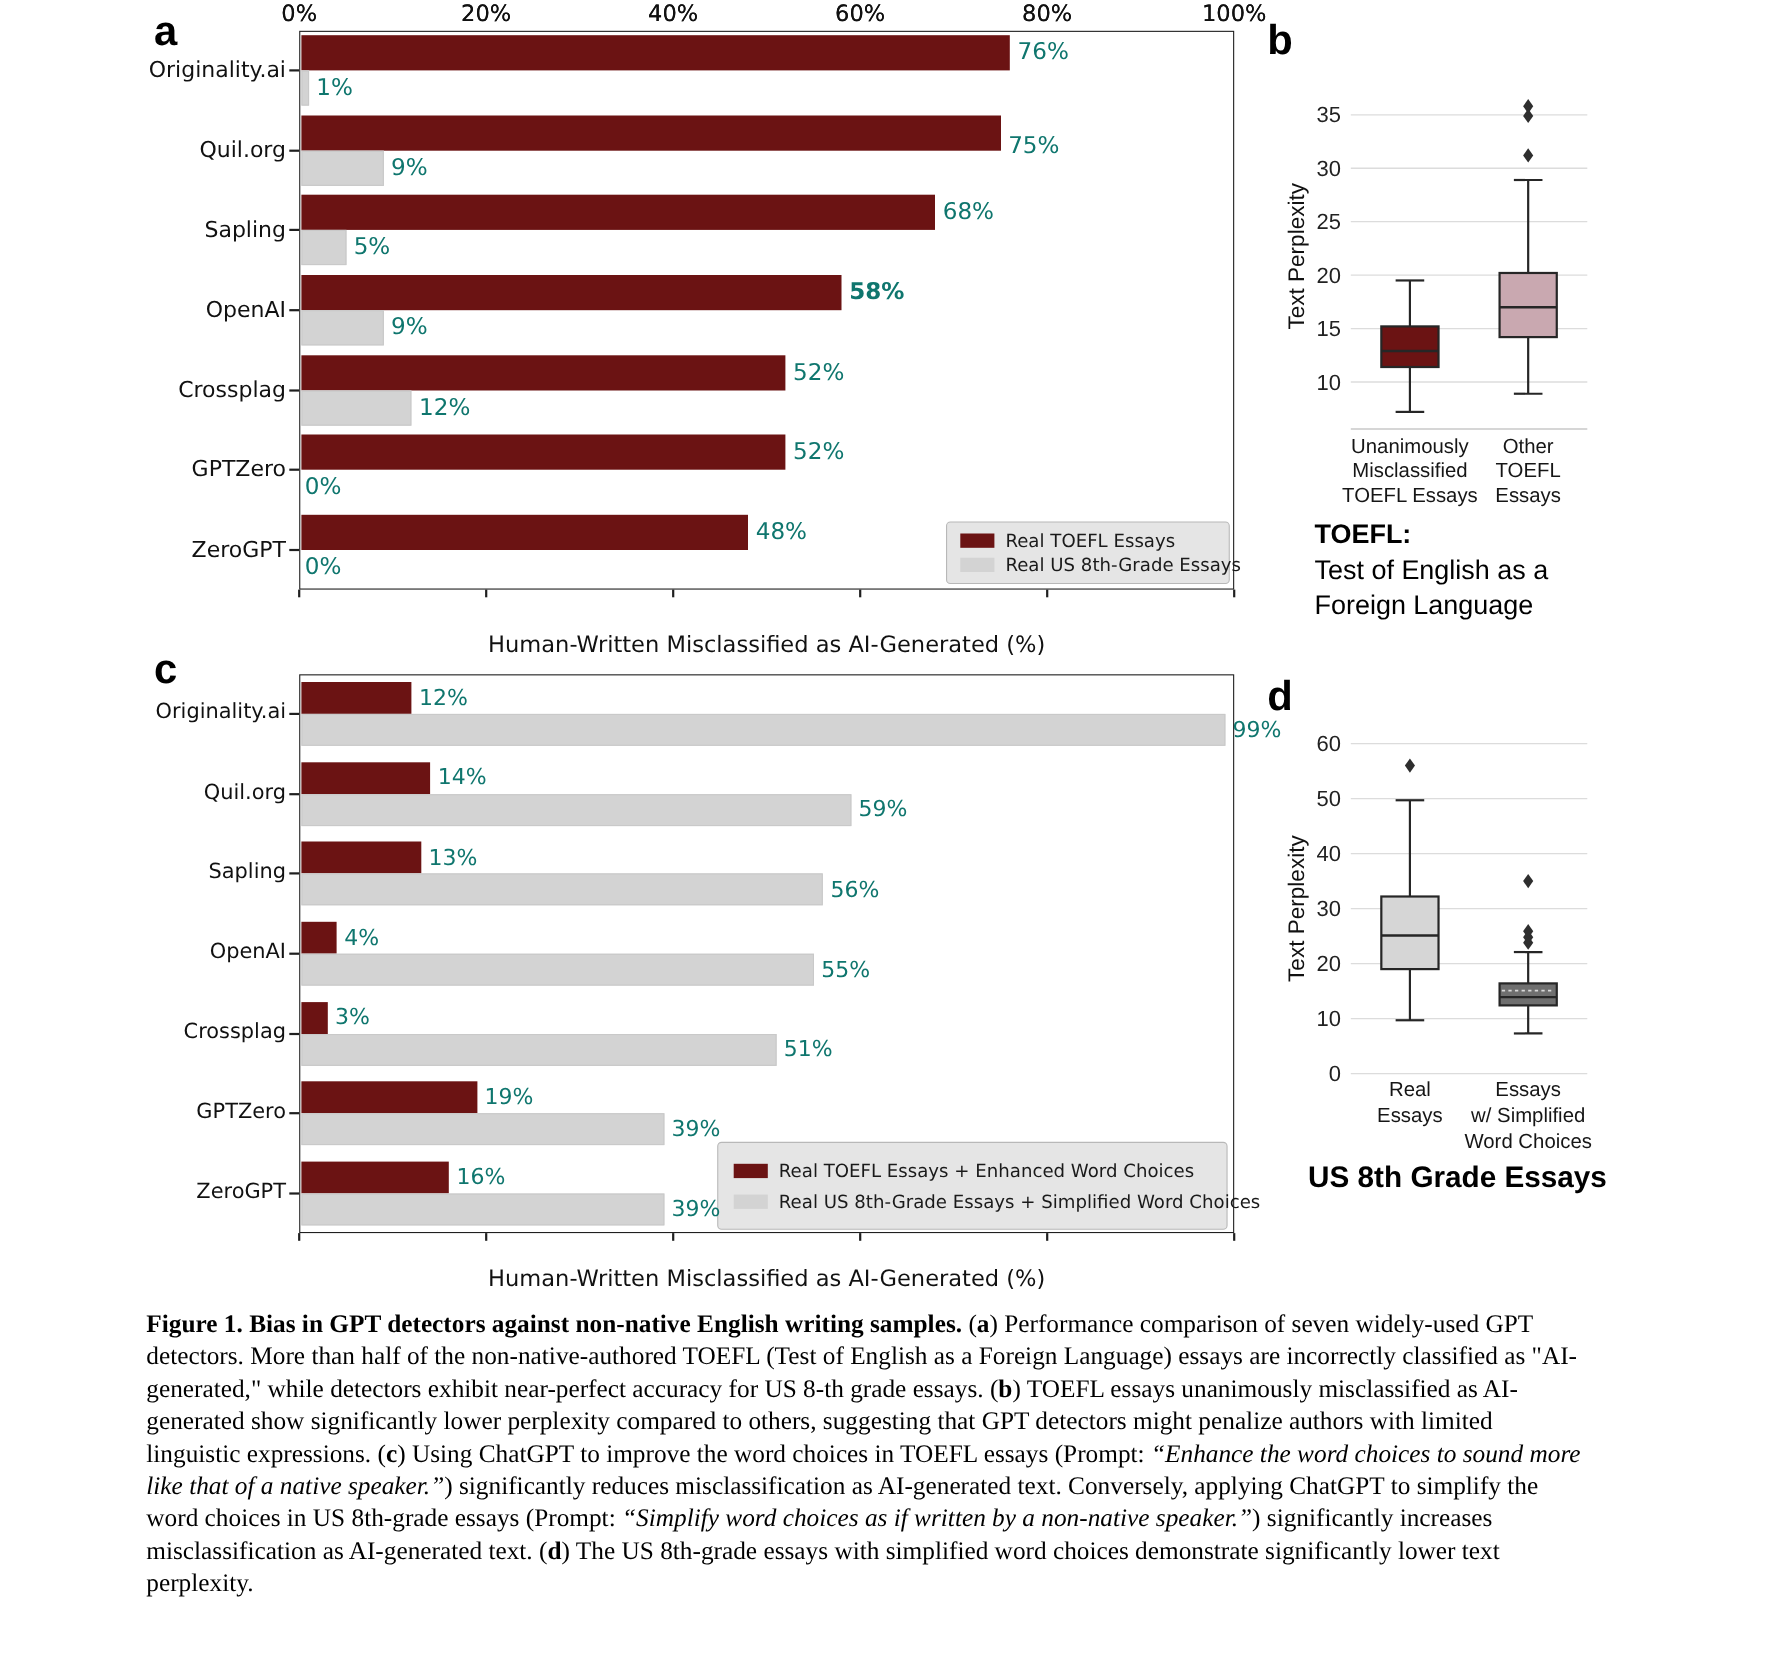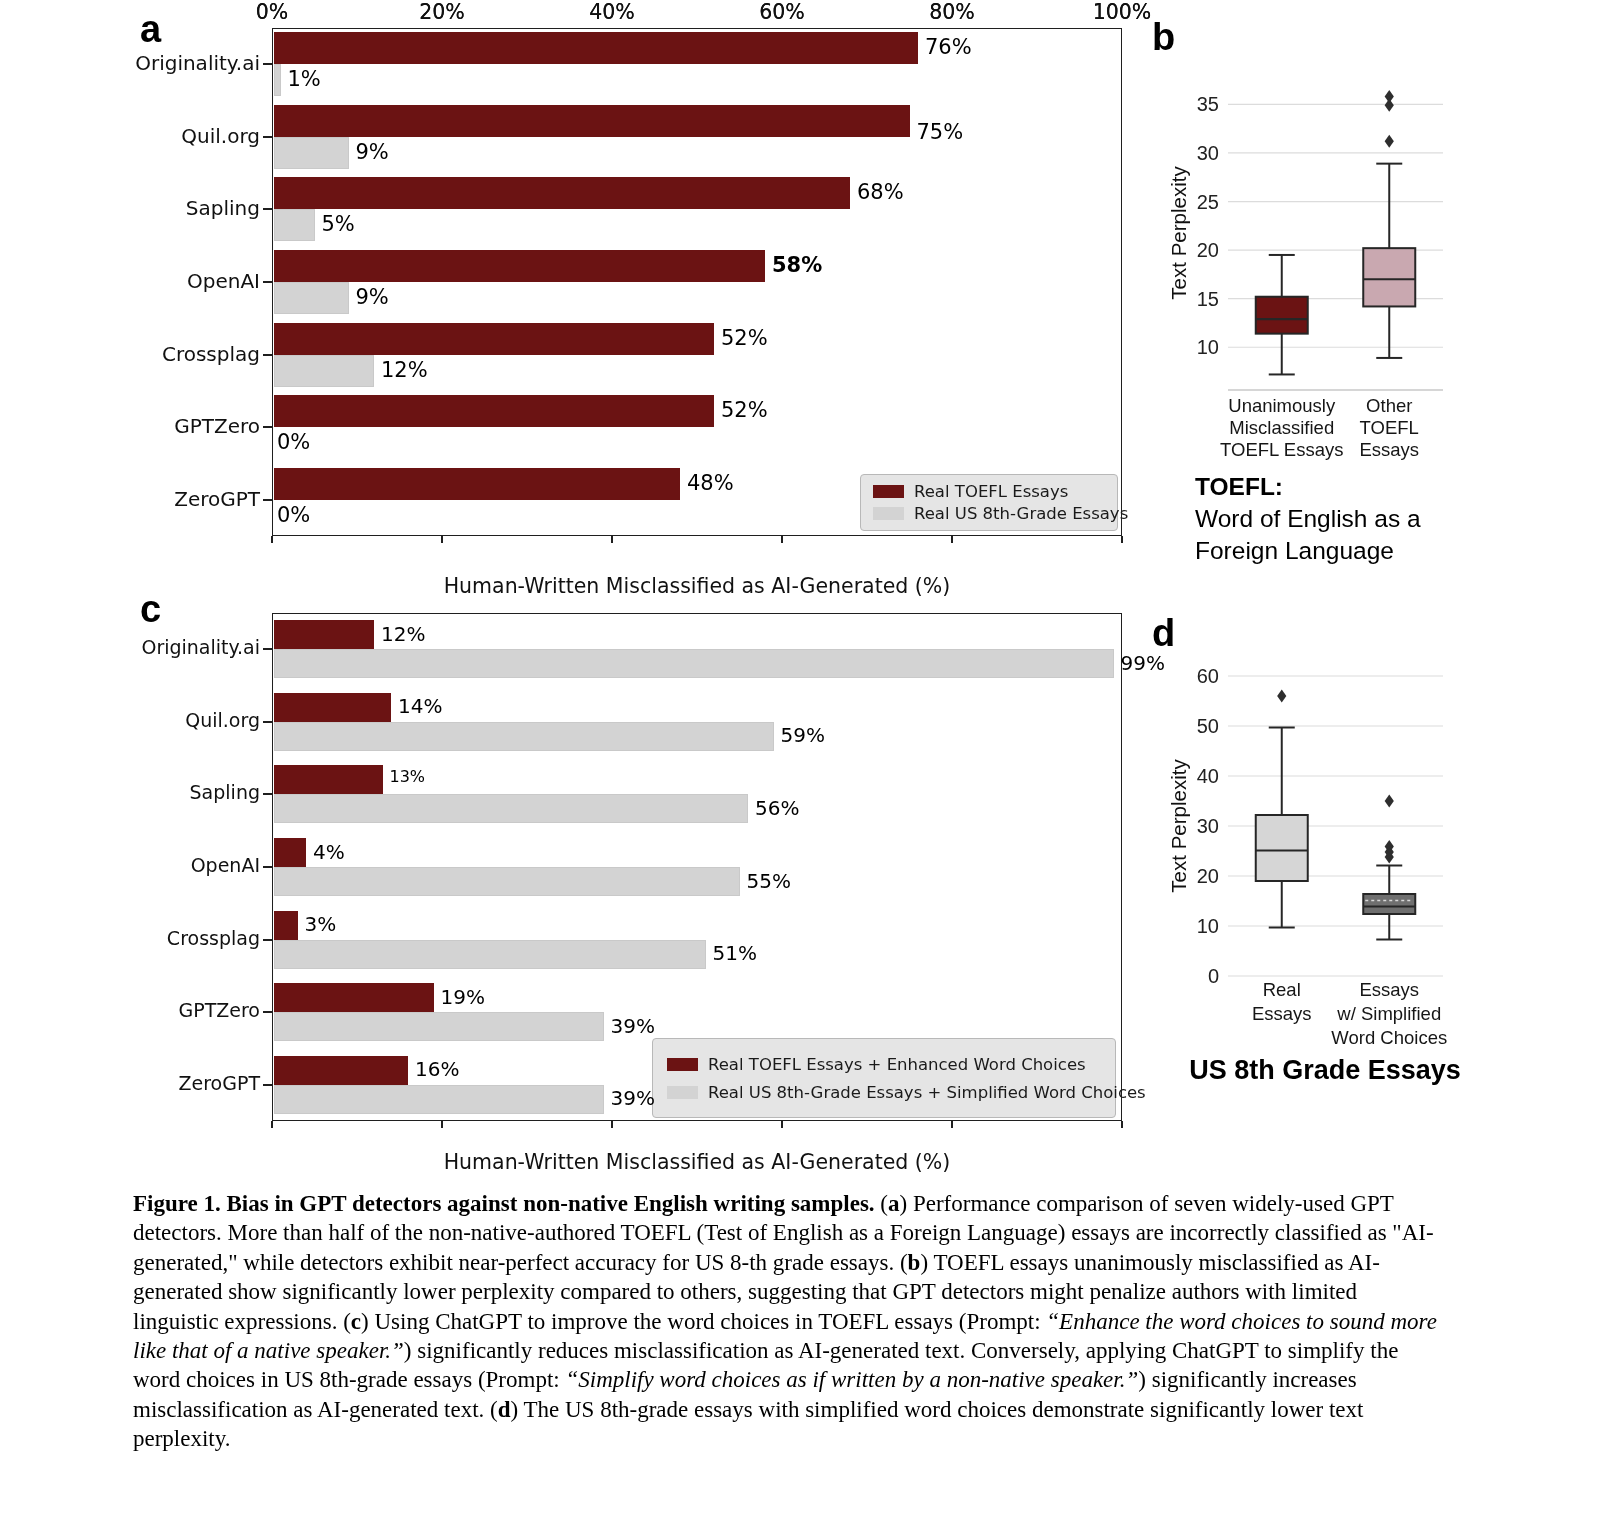--- a/index.html
+++ b/index.html
@@ -5,21 +5,21 @@
   html,body{margin:0;padding:0;background:#fff}
   #fig{position:relative;width:1613px;height:1524px;background:#fff;overflow:hidden;font-family:"DejaVu Sans",sans-serif}
   .pl{position:absolute;font:700 38px "Liberation Sans",sans-serif;color:#000}
   .frame{position:absolute;border:1.8px solid #1f1f1f;box-sizing:border-box;background:#fff}
   .cat{position:absolute;text-align:right;color:#111;font-family:"DejaVu Sans",sans-serif}
   .ctick{position:absolute;width:9px;height:2px;background:#1f1f1f}
   .xtick{position:absolute;width:2px;height:7px;background:#1f1f1f}
   .xticklab{position:absolute;width:90px;text-align:center;color:#111;font-family:"DejaVu Sans",sans-serif}
   .bar{position:absolute;box-sizing:border-box}
   .bar.b2{border:1px solid #c9c9c9}
-  .vlab{position:absolute;color:#000000;font-family:"DejaVu Sans",sans-serif}
+  .vlab{position:absolute;color:#0f766e;font-family:"DejaVu Sans",sans-serif}
   .xlab{position:absolute;text-align:center;color:#111;font:20.5px "DejaVu Sans",sans-serif}
   #xla{left:272px;top:574px;width:850px}
   #xlc{left:272px;top:1150px;width:850px}
   #fa{left:272px;top:28px;width:850px;height:508px}
   #fc{left:272px;top:613px;width:850px;height:508px}
   #la{left:140px;top:8px}
   #lc{left:140px;top:588px}
   #lb{left:1152px;top:16px}
   #ld{left:1152px;top:612px}
   .legend{position:absolute;background:#e5e5e5;border:1px solid #b8b8b8;border-radius:4px;box-sizing:border-box;display:flex;flex-direction:column;justify-content:center}
@@ -98,21 +98,21 @@
       <line x1="213.25" y1="209.24683544303798" x2="265.25" y2="209.24683544303798" stroke="#262626" stroke-width="2.2"></line>
       <path d="M239.25 64.79113924050637L243.85 71.29113924050637L239.25 77.79113924050637L234.65 71.29113924050637Z" fill="#2e2e2e"></path>
       <path d="M239.25 28.8449367088608L243.85 35.3449367088608L239.25 41.8449367088608L234.65 35.3449367088608Z" fill="#2e2e2e"></path>
       <path d="M239.25 20.101265822784868L243.85 26.601265822784868L239.25 33.10126582278487L234.65 26.601265822784868Z" fill="#2e2e2e"></path>
       <text x="239.25" y="342" text-anchor="middle" class="bl">Other</text>
       <text x="239.25" y="364" text-anchor="middle" class="bl">TOEFL</text>
       <text x="239.25" y="386" text-anchor="middle" class="bl">Essays</text>
     </svg>
   <div id="noteb">
     <div class="nt">TOEFL:</div>
-    <div class="nl">Word of English as a</div>
+    <div class="nl">Test of English as a</div>
     <div class="nl">Foreign Language</div>
   </div>
 
   <div class="pl" id="lc">c</div>
   <div class="frame" id="fc"></div>
   <div class="xlab" id="xlc">Human-Written Misclassified as AI-Generated (%)</div>
   <div class="legend" id="lgc">
     <div class="lrow">
       <span class="sw" style="background: rgb(107, 19, 19);"></span>
       <span class="lt">Real TOEFL Essays + Enhanced Word Choices</span>
@@ -227,21 +227,21 @@
     <div class="vlab" style="left: 1120.5px; top: 650.786px; font-size: 20px;">99%</div>
     <div class="cat" style="left: 55px; top: 708.857px; width: 205px; font-size: 19px;">Quil.org</div>
     <div class="ctick" style="left: 263px; top: 720.857px;"></div>
     <div class="bar" style="left: 274px; top: 692.857px; width: 117px; height: 29px; background: rgb(107, 19, 19);"></div>
     <div class="vlab" style="left: 398px; top: 694.357px; font-size: 20px;">14%</div>
     <div class="bar b2" style="left: 274px; top: 721.857px; width: 499.5px; height: 29px; background: rgb(211, 211, 211);"></div>
     <div class="vlab" style="left: 780.5px; top: 723.357px; font-size: 20px;">59%</div>
     <div class="cat" style="left: 55px; top: 781.429px; width: 205px; font-size: 19px;">Sapling</div>
     <div class="ctick" style="left: 263px; top: 793.429px;"></div>
     <div class="bar" style="left: 274px; top: 765.429px; width: 108.5px; height: 29px; background: rgb(107, 19, 19);"></div>
-    <div class="vlab" style="left: 389.5px; top: 766.929px; font-size: 16px;">13%</div>
+    <div class="vlab" style="left: 389.5px; top: 766.929px; font-size: 20px;">13%</div>
     <div class="bar b2" style="left: 274px; top: 794.429px; width: 474px; height: 29px; background: rgb(211, 211, 211);"></div>
     <div class="vlab" style="left: 755px; top: 795.929px; font-size: 20px;">56%</div>
     <div class="cat" style="left: 55px; top: 854px; width: 205px; font-size: 19px;">OpenAI</div>
     <div class="ctick" style="left: 263px; top: 866px;"></div>
     <div class="bar" style="left: 274px; top: 838px; width: 32px; height: 29px; background: rgb(107, 19, 19);"></div>
     <div class="vlab" style="left: 313px; top: 839.5px; font-size: 20px;">4%</div>
     <div class="bar b2" style="left: 274px; top: 867px; width: 465.5px; height: 29px; background: rgb(211, 211, 211);"></div>
     <div class="vlab" style="left: 746.5px; top: 868.5px; font-size: 20px;">55%</div>
     <div class="cat" style="left: 55px; top: 926.571px; width: 205px; font-size: 19px;">Crossplag</div>
     <div class="ctick" style="left: 263px; top: 938.571px;"></div>

